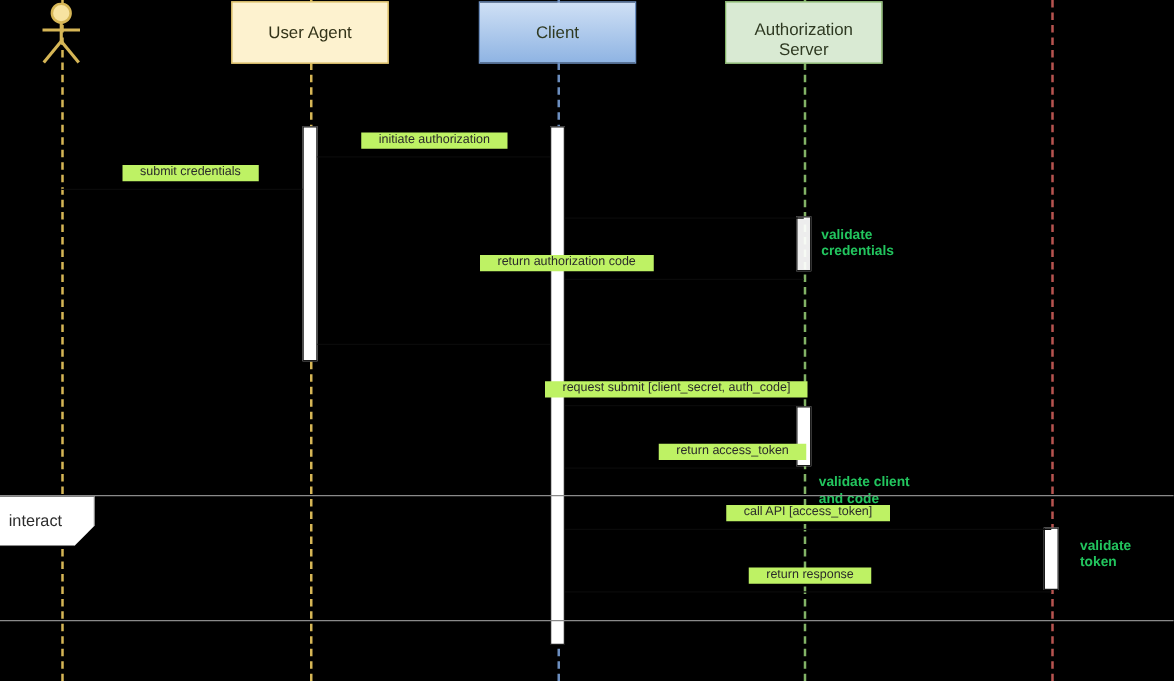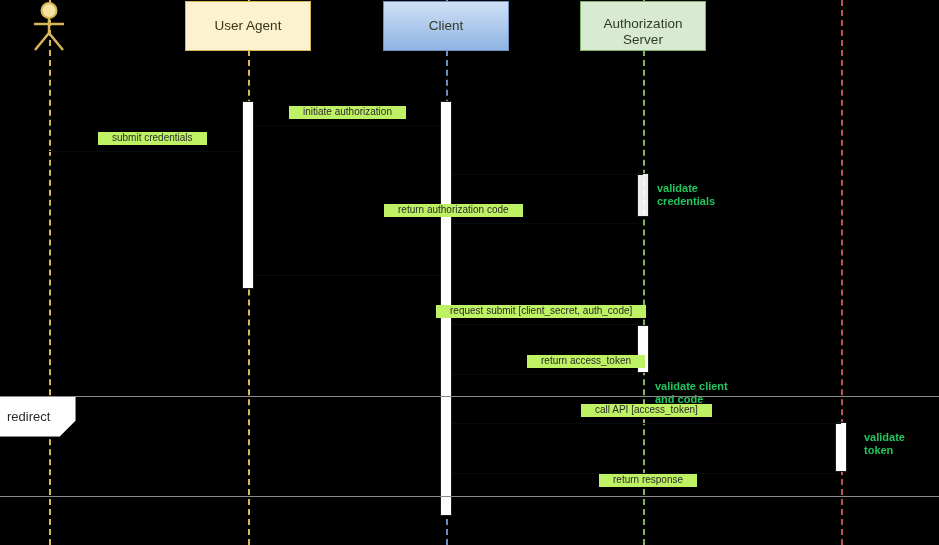--- a/index.html
+++ b/index.html
@@ -106,30 +106,30 @@
 
   <div class="mlabel" style="left:384px;top:204px;text-align:center;">return authorization code</div>
 
 
   <div class="mlabel" style="left:436px;top:305px;">request submit [client_secret, auth_code]</div>
 
   <div class="mlabel" style="left:487px;top:355px;margin-left:40px;">return access_token</div>
 
   <div class="mlabel" style="left:581px;top:404px;">call API [access_token]</div>
 
-  <div class="mlabel" style="left:599px;top:454px;margin-top:20px;">return response</div>
+  <div class="mlabel" style="left:599px;top:454px;">return response</div>
 
   <div class="selflabel" style="left:657px;top:182px;">validate
 credentials</div>
 
   <div class="selflabel" style="left:655px;top:332px;margin-top:48px;">validate client
 and code</div>
 
   <div class="selflabel" style="left:864px;top:431px;">validate
 token</div>
 
   <div class="frag" style="left:0px;top:396px;width:939px;height:101px;border-left:none;border-right:none;"></div>
 
   <div class="fragtag" style="left:0px;top:397px;width:76px;height:40px;">
-    <span>redirect</span>
+    <span>interact</span>
   </div>
 
 </div>
 
 </body></html>

